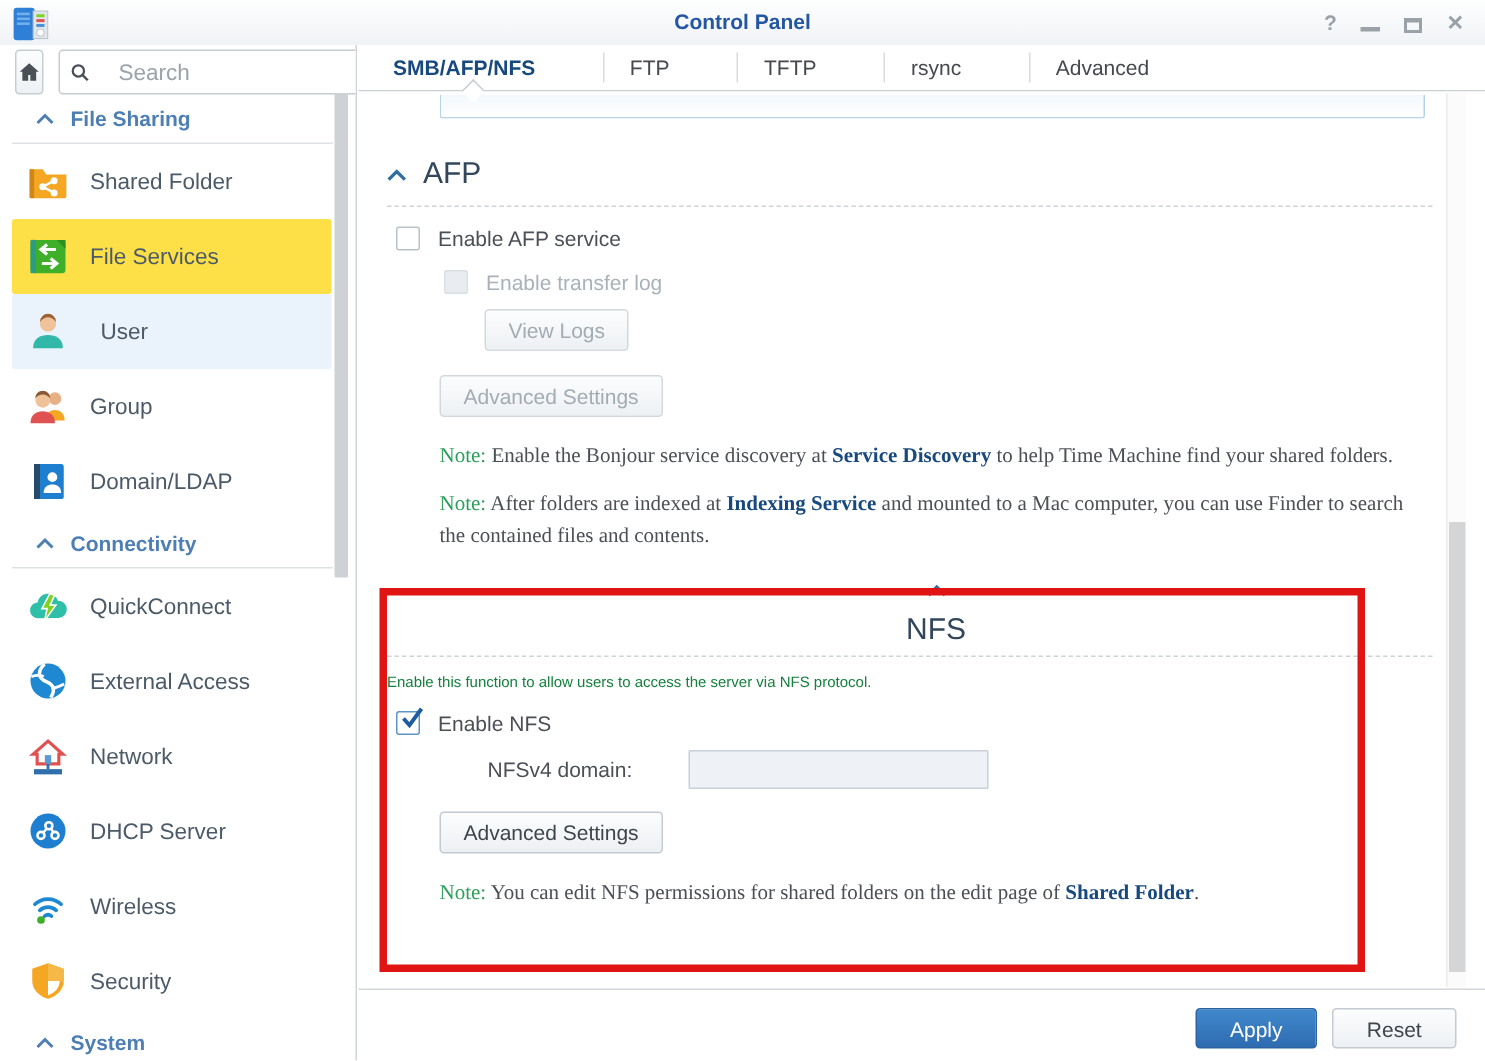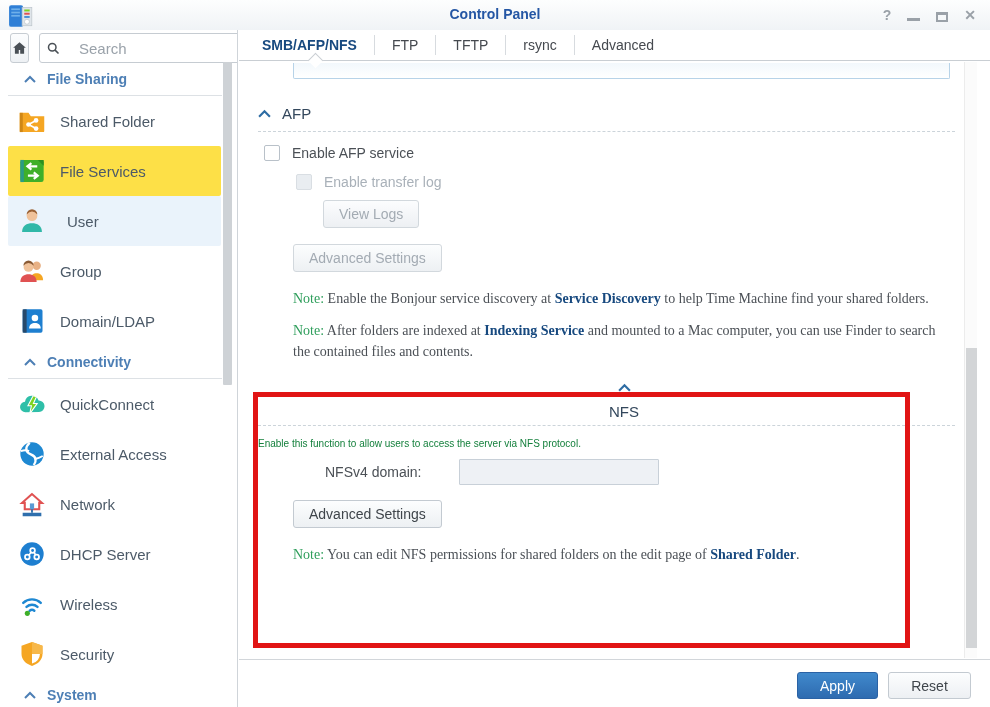--- a/index.html
+++ b/index.html
@@ -35,33 +35,33 @@
   .side-item { display:flex; align-items:center; gap:14px; height:50px; margin:0 16px 0 8px;
     padding-left:10px; font-size:15px; color:#4c5a68; border-radius:2px; cursor:pointer; }
   .side-item.selected { background:#fde047; }
   .side-item.tinted { background:#eaf3fb;gap:21px; }
   .side-icon { width:28px; height:28px; flex:0 0 28px; }
   .side-scrollbar { position:absolute; top:32px; right:5px; width:9px; height:323px;
     background:#ced2d6; border-radius:1px; }
 
   
   .tabbar { position:absolute; top:30px; left:239px; right:0; height:31px; background:#fff;
-    border-bottom:1px solid #c9ced3; display:flex; align-items:center; padding-left:6px; }
+    border-bottom:1px solid #c9ced3; display:flex; align-items:center; padding-left:6px;gap:28px; }
   .tab { padding:0 17px; font-size:14px; color:#45494f; height:20px; line-height:20px; cursor:pointer; }
   .tab + .tab { border-left:1px solid #d7dbdf; }
   .tab.active { font-weight:bold; color:#17497f; }
   .tab-notch { position:absolute; top:55px; left:310px; width:11px; height:11px; background:#fff;
     border-top:1px solid #c9ced3; border-left:1px solid #c9ced3; transform:rotate(45deg); z-index:3; }
 
   
   .main { position:absolute; top:61px; left:239px; right:0; bottom:48px; background:#fff; overflow:hidden; }
   .partial-input { height:16px; margin:2px 40px 0 54px; border:1px solid #b7d3e8; border-top:none;
     border-radius:0 0 2px 2px; background:linear-gradient(#f2f8fc,#ffffff); }
   .section-head { display:flex; align-items:center; gap:11px; margin:26px 0 0 19px;
-    font-size:15px; color:#33475c; }
+    font-size:20px; color:#33475c; }
   .dashed { border:none; border-top:1px dashed #ccd4da; margin:9px 35px 0 19px; }
   .desc { margin:12px 35px 0 19px; font-size:10px; color:#15803d; }
   .cb-row { display:flex; align-items:center; gap:12px; margin:13px 0 0 25px;
     font-size:14px; color:#4b5056; }
   .cb-row.nested { margin-left:57px; }
   .cb { width:16px; height:16px; border:1px solid #b9c1c9; border-radius:2px; background:#fff;
     position:relative; flex:0 0 16px; cursor:pointer; }
   .cb.disabled { background:#e9edf1; border-color:#d9dee3; }
   .cb.checked { border-color:#5a94c8; }
   .cb.checked svg { position:absolute; top:-5px; left:0; }
@@ -323,20 +323,28 @@
     <div class="section-head nfs-head">
       <svg width="13" height="9" viewBox="0 0 12 8">
         <polyline points="1,7 6,2 11,7" fill="none" stroke="#2e6da4" stroke-width="2"></polyline>
       </svg>
       <span>NFS</span>
     </div>
     <hr class="dashed nfs-dashed">
 
     <div class="desc">Enable this function to allow users to access the server via NFS protocol.</div>
 
+    <div class="cb-row">
+      <span class="cb checked">
+        <svg width="19" height="17" viewBox="0 0 19 17">
+          <path d="M4 9 L8 13.5 L16 2.5" fill="none" stroke="#1d5c9e" stroke-width="2.6"></path>
+        </svg>
+      </span>
+      <span>Enable NFS</span>
+    </div>
 
     <div class="domain-row">
       <span>NFSv4 domain:</span>
       <input type="text" value="" style="">
     </div>
 
     <div>
       <span class="btn btn-nfs-adv">Advanced Settings</span>
     </div>
 

